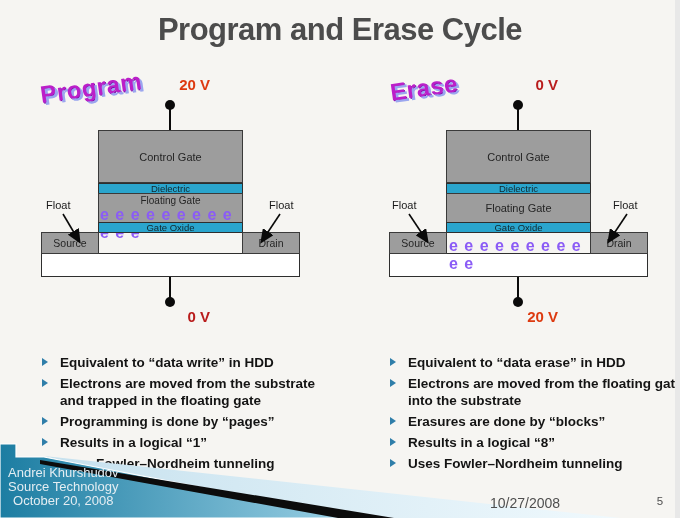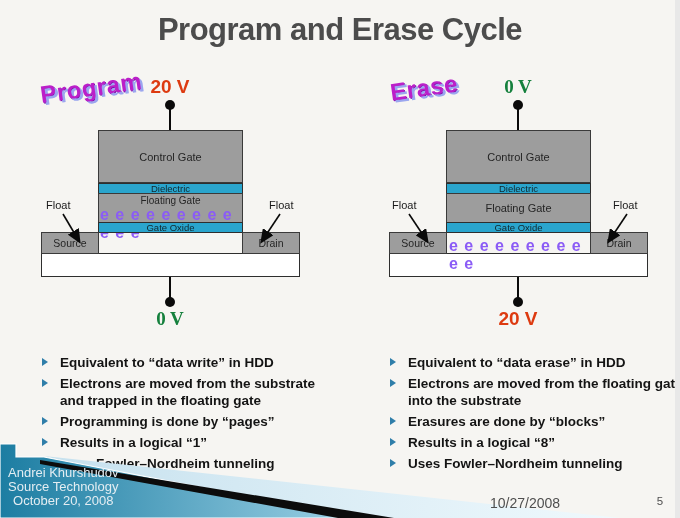--- a/index.html
+++ b/index.html
@@ -12,23 +12,23 @@
     position:absolute;top:12px;left:0;width:680px;text-align:center;
     font-size:31px;font-weight:bold;color:#4c4c4c;letter-spacing:-.5px;
   }
   
   .wordart{
     position:absolute;font-size:24px;font-weight:bold;letter-spacing:.5px;
     color:#bb1fc9;transform:rotate(-8deg);
     text-shadow:2.5px 2.5px 0 #9ba6ef, 1px 1px 0 #7c13a9;
   }
   
-  .volt{position:absolute;width:80px;text-align:center;font-size:19px;font-weight:bold;}
+  .volt{position:absolute;width:80px;text-align:right;font-size:15px;font-weight:bold;}
   .volt.red{color:#dd3a10;}
-  .volt.blk{color:#15803d;font-family:Liberation Serif, serif;}
+  .volt.blk{color:#b91c1c;}
   
   .wire{position:absolute;width:2px;background:#0a0a0a;}
   .dot{position:absolute;width:10px;height:10px;border-radius:50%;background:#0a0a0a;}
   
   .gbox{
     position:absolute;background:#9d9d9d;border:1px solid #3a3a3a;box-sizing:border-box;
     display:flex;align-items:center;justify-content:center;
     font-size:11px;color:#252525;
   }
   .cyan{

